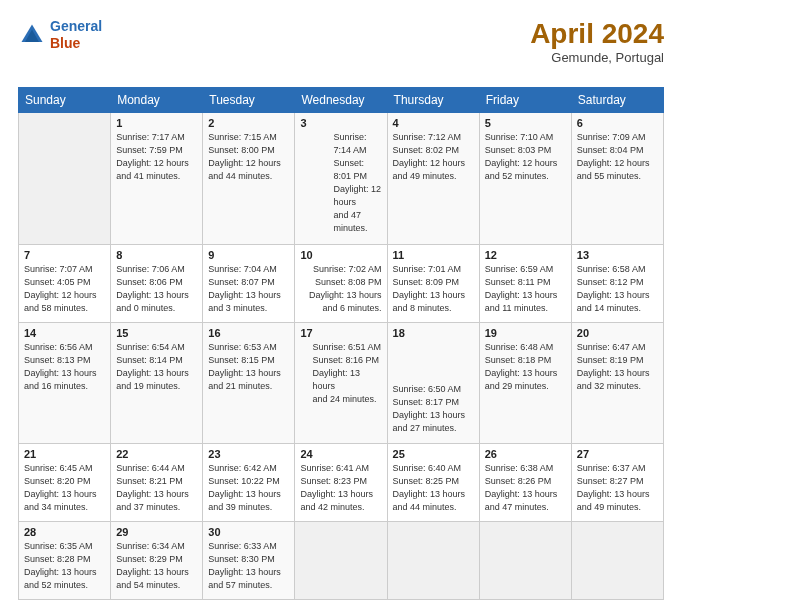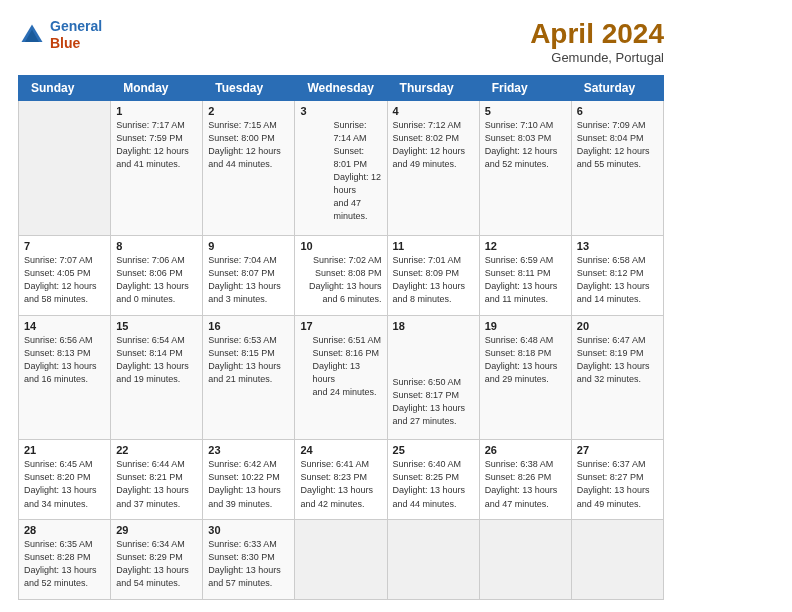--- a/index.html
+++ b/index.html
@@ -9,20 +9,21 @@
       width: 792px;
       height: 612px;
       overflow: hidden;
     }
     .page {
       width: 682px;
       height: 612px;
       padding: 18px 18px 12px 18px;
       display: flex;
       flex-direction: column;
+      gap: 12px;
     }
     .header {
       display: flex;
       justify-content: space-between;
       align-items: flex-start;
       margin-bottom: 10px;
     }
     .logo {
       display: flex;
       align-items: center;
@@ -55,22 +56,22 @@
     }
     table {
       width: 100%;
       border-collapse: collapse;
       flex: 1;
     }
     thead tr th {
       background-color: #2a6db5;
       color: #fff;
       font-size: 12px;
-      font-weight: bold;
-      padding: 5px 12px;
+      font-weight: normal;
+      padding: 5px 6px;
       text-align: left;
       border: 1px solid #2a6db5;
     }
     tbody tr td {
       border: 1px solid #ccc;
       vertical-align: top;
       padding: 4px 5px;
       font-size: 9.5px;
       color: #222;
       width: calc(100% / 7);

